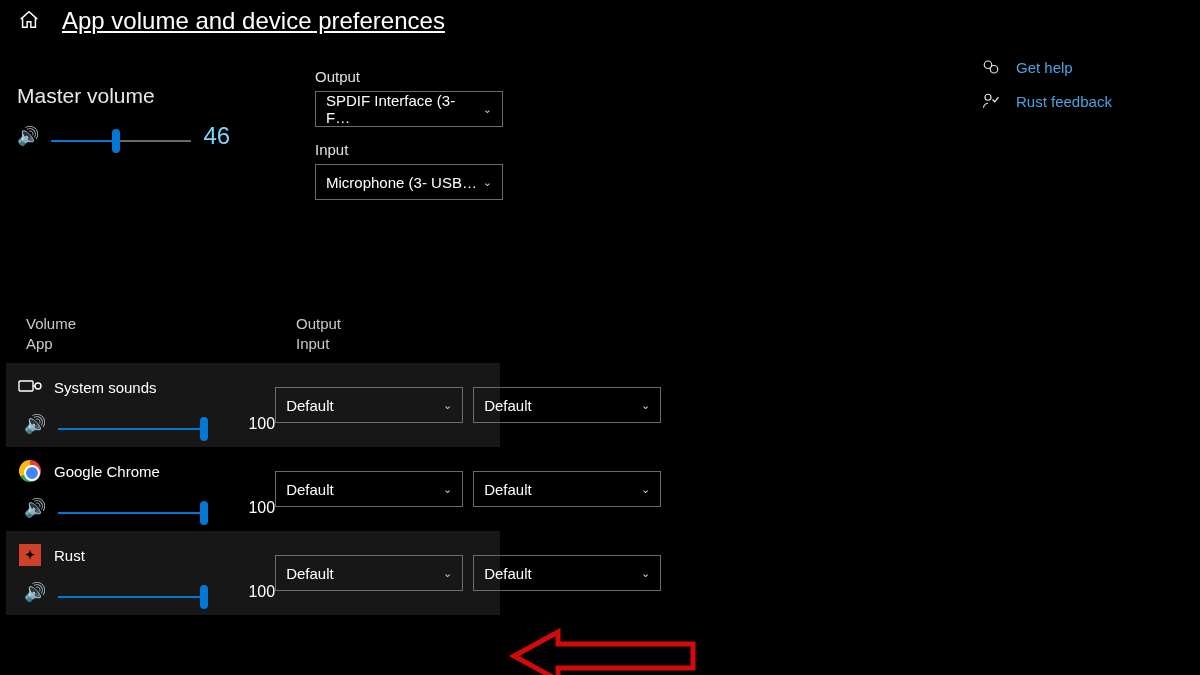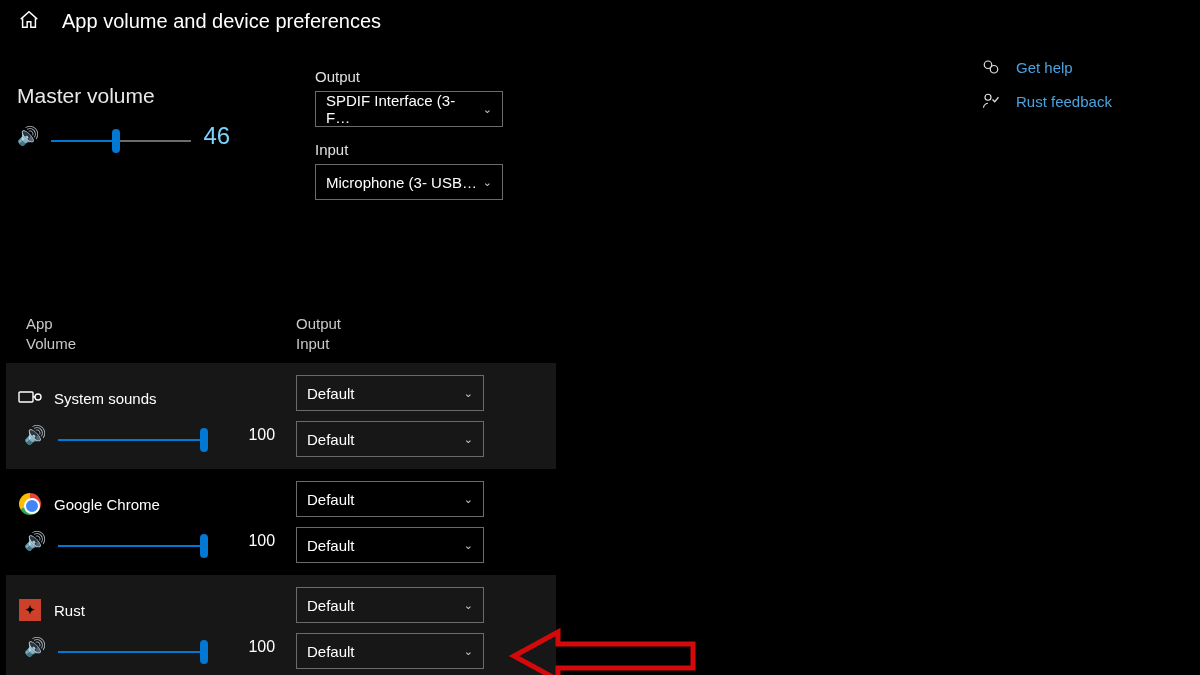--- a/index.html
+++ b/index.html
@@ -13,21 +13,21 @@
     position: relative;
   }
   .header {
     display: flex;
     align-items: center;
     gap: 22px;
     padding: 0 18px;
     height: 42px;
   }
   .home-icon svg { stroke: #fff; }
-  .page-title { font-size: 20px; font-weight: 400; }
+  .page-title { font-size: 24px; font-weight: 400; text-decoration: underline; }
   .body {
     display: flex;
     padding: 26px 0 0 17px;
     gap: 36px;
   }
   .col-left { width: 262px; }
   .col-mid { width: 200px; }
   .col-right {
     position: absolute;
     right: 50px;
@@ -72,29 +72,29 @@
   }
   .dropdown .chev { font-size: 11px; color: #ccc; }
   .help-link { display: flex; align-items: center; gap: 14px; margin-bottom: 16px; cursor: pointer; }
   .help-link .txt { color: #4aa3e0; font-size: 15px; }
   .help-ico { width: 22px; display:flex; justify-content:center; color:#e0e0e0; }
 
   .apps-section { position:absolute; top:314px; left:6px; width:500px; }
   .col-heads { display:flex; margin-left:20px; margin-bottom:10px; }
   .col-heads .ch1 { width:270px; color:#c9c9c9; font-size:15px; line-height:1.3; }
   .col-heads .ch2 { color:#c9c9c9; font-size:15px; line-height:1.3; }
-  .app-row { width: 550px; padding: 12px 10px 12px 12px; }
+  .app-row { width: 494px; padding: 12px 10px 12px 12px; }
   .app-row.shade { background: #171717; }
   .app-top { display:flex; align-items:center; }
   .app-left { width: 278px; }
   .app-name { display:flex; align-items:center; gap:12px; font-size:15px; }
   .app-icon { width:24px; height:24px; display:flex; align-items:center; justify-content:center; }
   .app-slider-row { display:flex; align-items:center; gap:12px; margin-top:14px; margin-left:6px; }
   .app-vol { font-size:16px;margin-left:28px; }
-  .app-right { display:flex; flex-direction:column; gap:10px; }
+  .app-right { display:flex; flex-direction:row; gap:10px; }
   .app-right .dropdown { margin-bottom: 0; }
 
   .chrome-circle {
     width:22px;height:22px;border-radius:50%;
     background: conic-gradient(#ea4335 0 120deg,#34a853 120deg 240deg,#fbbc05 240deg 360deg);
     position:relative;
   }
   .chrome-circle::after{
     content:"";position:absolute;top:5px;left:5px;width:12px;height:12px;border-radius:50%;
     background:#4285f4;border:2px solid #fff;
@@ -165,22 +165,22 @@
           </svg>
       </span>
       <span class="txt">Rust feedback</span>
     </div>
   </div>
 </div>
 
 <div class="apps-section">
   <div class="col-heads">
     <div class="ch1">
+      <div>Volume</div>
       <div>App</div>
-      <div>Volume</div>
     </div>
     <div class="ch2">
       <div>Output</div>
       <div>Input</div>
     </div>
   </div>
   <div id="apps-container">
       <div class="app-row shade">
         <div class="app-top">
           <div class="app-left">

